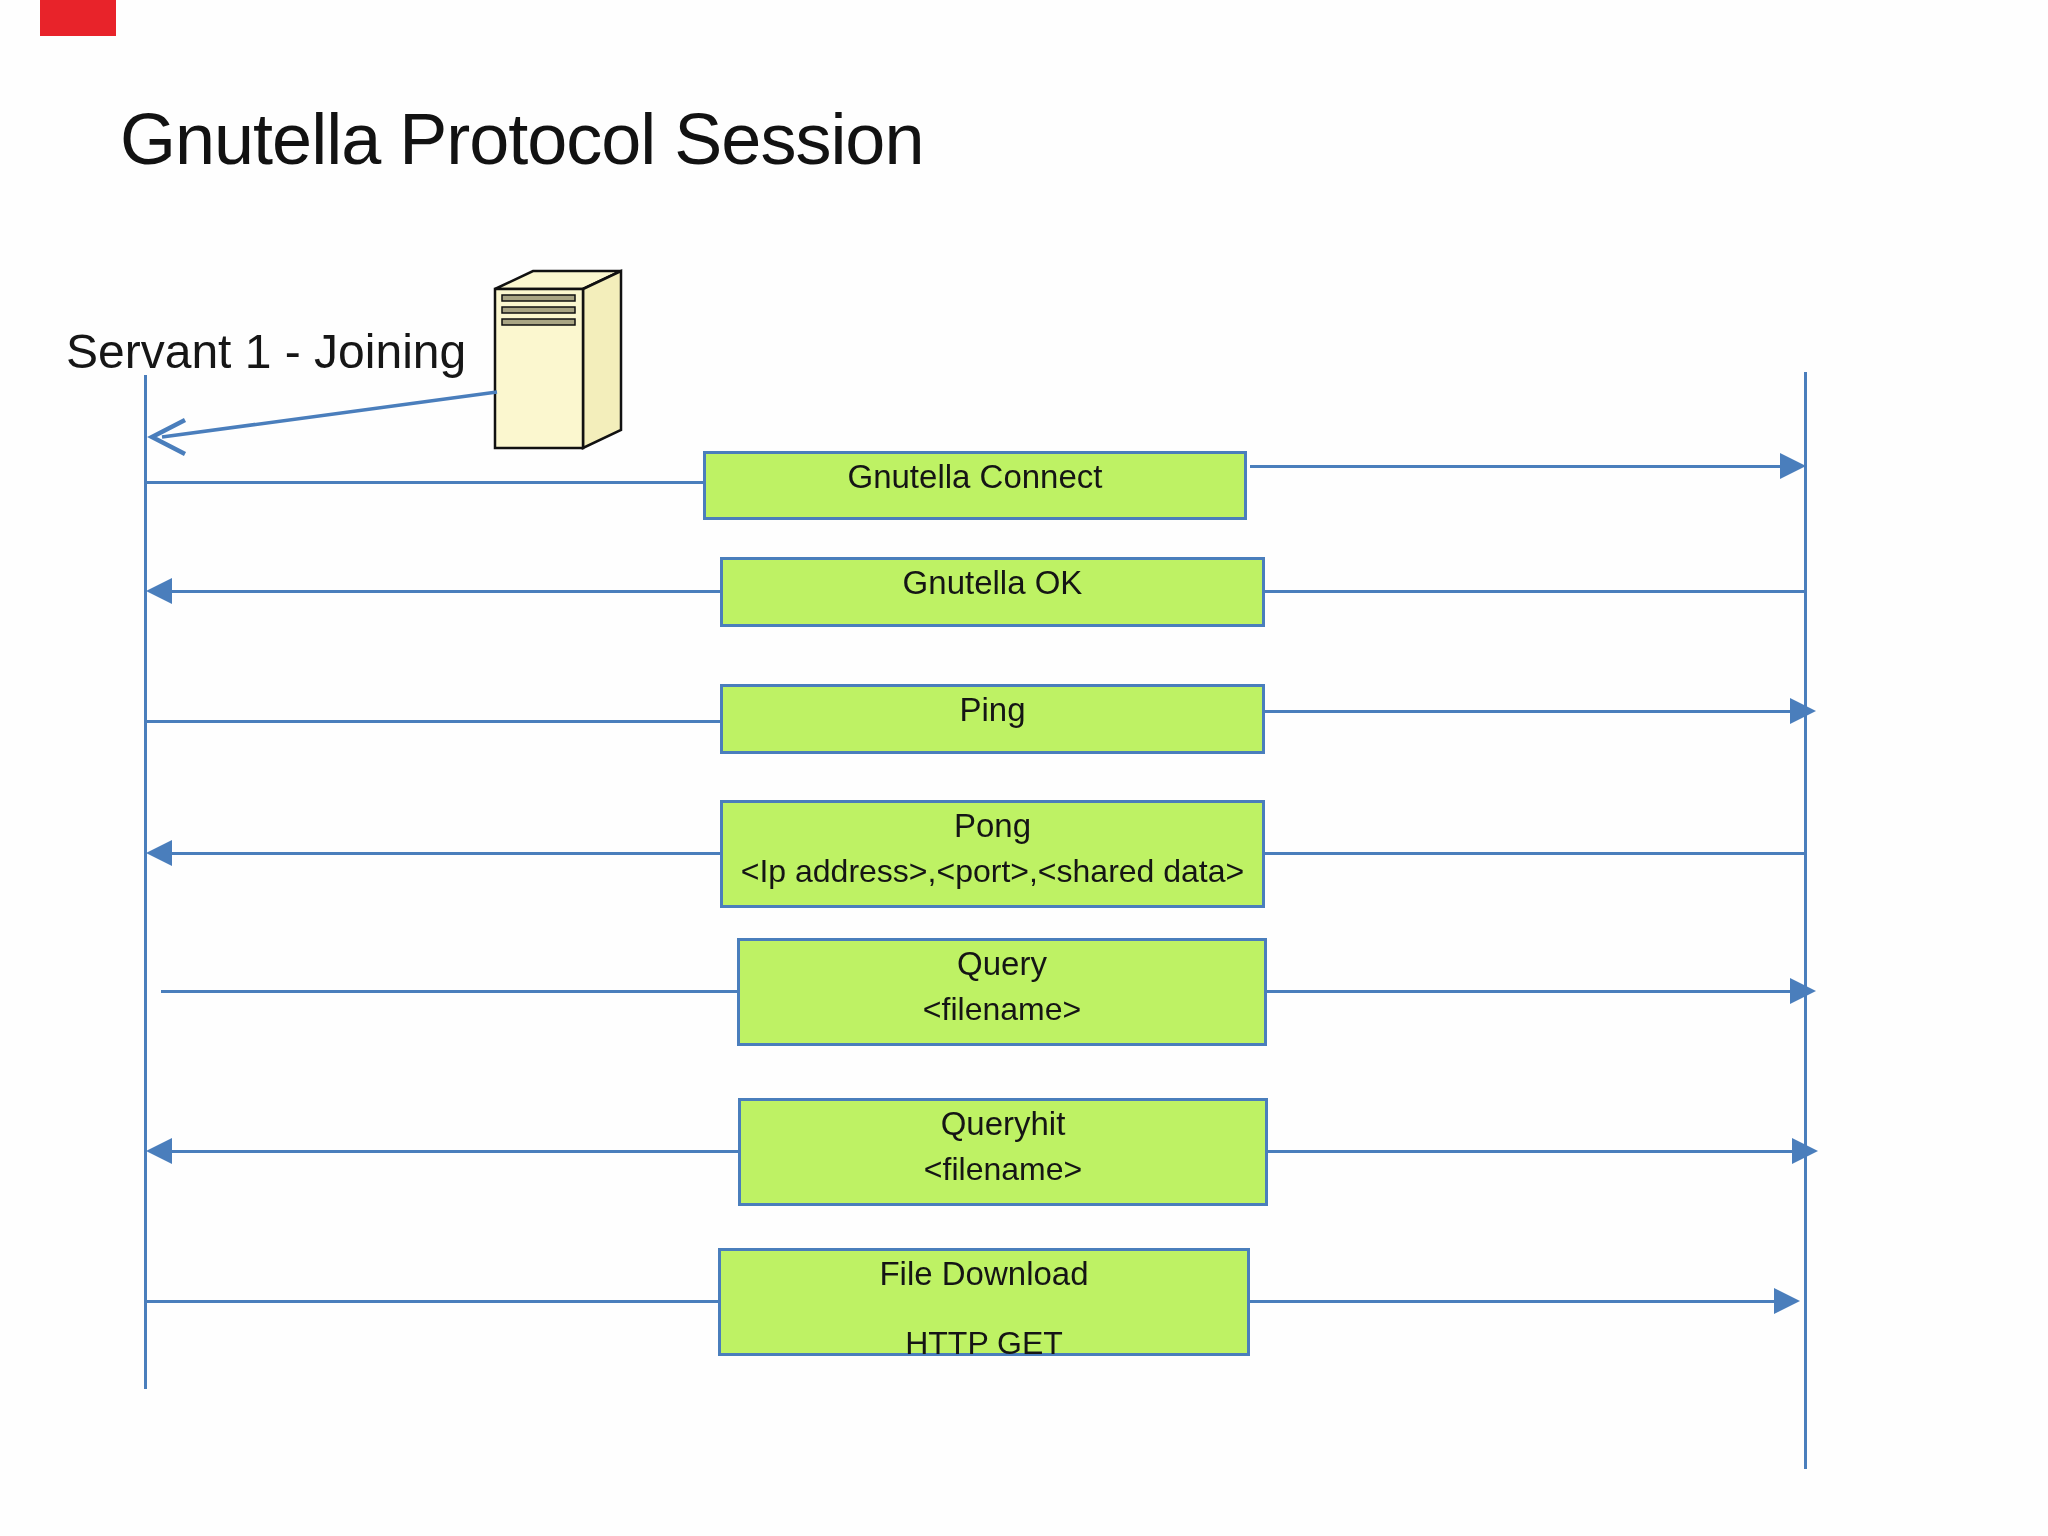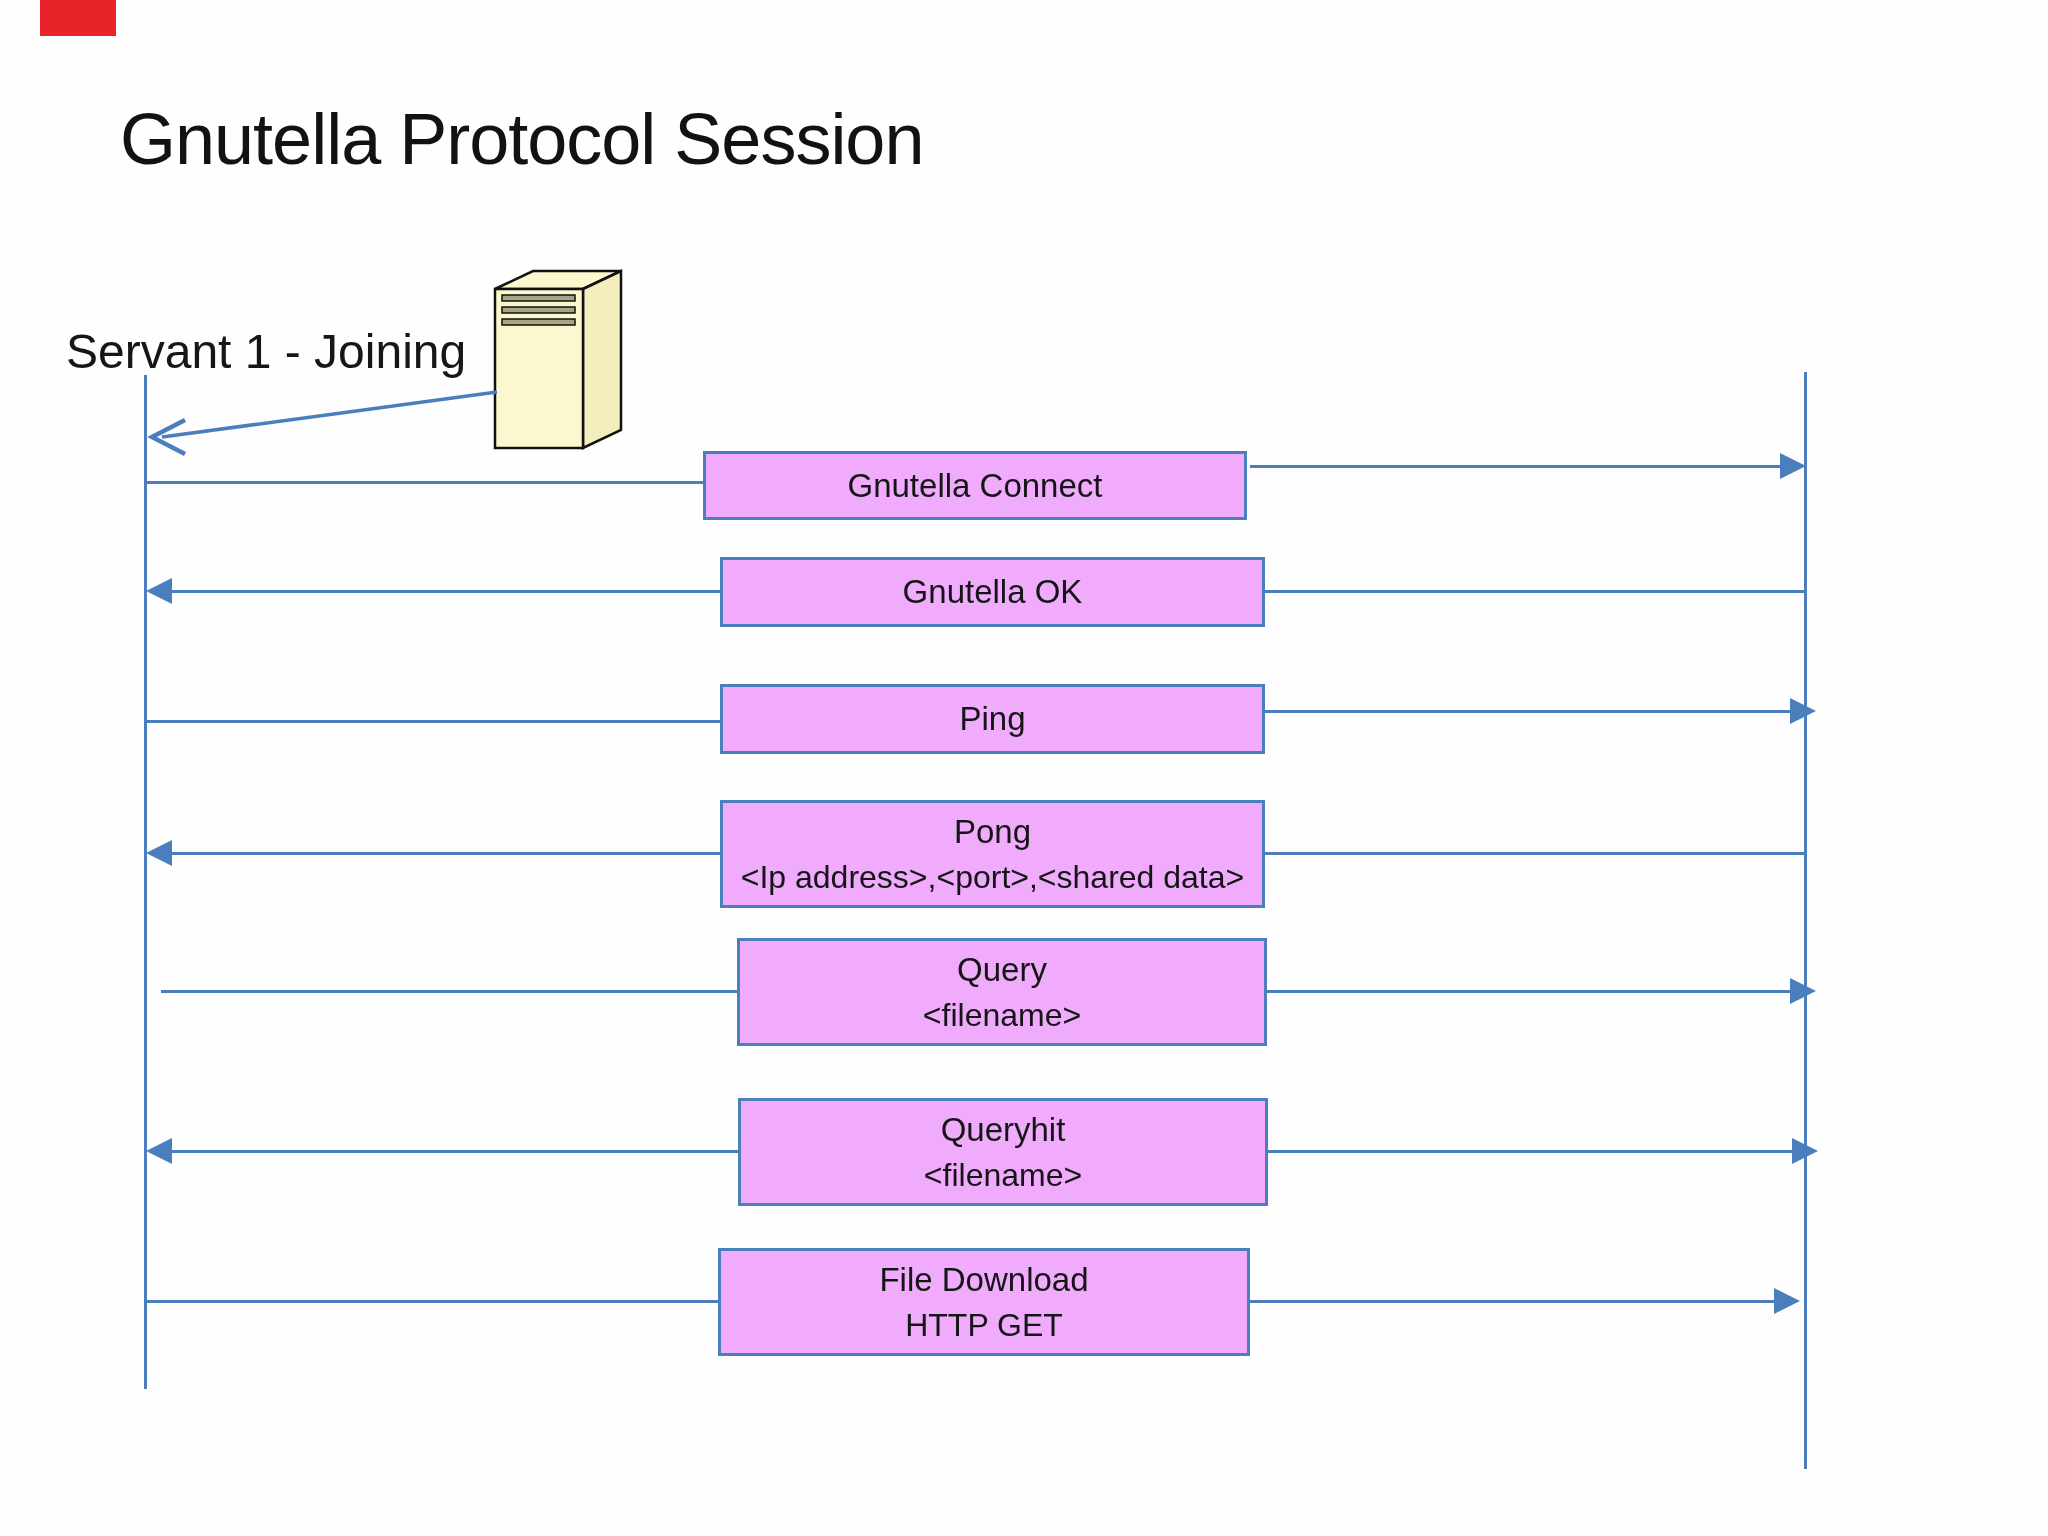--- a/index.html
+++ b/index.html
@@ -12,38 +12,38 @@
   .title{position:absolute;left:120px;top:98px;font-size:72px;letter-spacing:-1px;color:#121212;white-space:nowrap;}
   .actor{position:absolute;font-size:48px;color:#161616;white-space:nowrap;}
   .actor.s1{left:66px;top:288px;margin-top:36px;}
   .actor.host{left:663px;top:255px;}
   .actor.s2{left:1443px;top:288px;}
   .lifeline{position:absolute;width:3px;background:#4a7ebc;}
   .lifeline.l{left:144px;top:375px;height:1014px;}
   .lifeline.r{left:1804px;top:372px;height:1097px;}
   .svg-abs{position:absolute;}
   .msg-box{
-    position:absolute;border:3px solid #4a7ebc;background:#f0abfc;
-    display:flex;flex-direction:column;justify-content:center;align-items:center;
+    position:absolute;border:3px solid #4a7ebc;background:#bef264;
+    display:flex;flex-direction:column;justify-content:flex-start;align-items:center;
     box-sizing:border-box;
   }
   .msg-label{font-size:33px;line-height:46px;color:#151515;white-space:nowrap;}
   .msg-sub{font-size:32px;line-height:44px;color:#151515;white-space:nowrap;}
   .seg{position:absolute;height:3px;background:#4a7ebc;}
   .head{position:absolute;width:0;height:0;border-style:solid;}
   .head.hr{border-width:13px 0 13px 26px;border-color:transparent transparent transparent #4a7ebc;}
   .head.hl{border-width:13px 26px 13px 0;border-color:transparent #4a7ebc transparent transparent;}
   
   .b1{left:703px;top:451px;width:544px;height:69px;}
   .b2{left:720px;top:557px;width:545px;height:70px;}
   .b3{left:720px;top:684px;width:545px;height:70px;}
   .b4{left:720px;top:800px;width:545px;height:108px;}
   .b5{left:737px;top:938px;width:530px;height:108px;}
   .b6{left:738px;top:1098px;width:530px;height:108px;}
-  .b7{left:718px;top:1248px;width:532px;height:108px;}
+  .b7{left:718px;top:1248px;width:532px;height:108px;gap:24px;}
   .footer{position:absolute;left:1189px;top:1458px;font-size:31px;color:#8b8b8b;white-space:nowrap;}
 </style>
 </head>
 <body>
 
 <div class="canvas">
 
   <div class="red-bar"></div>
 
   <div class="title">Gnutella Protocol Session</div>

